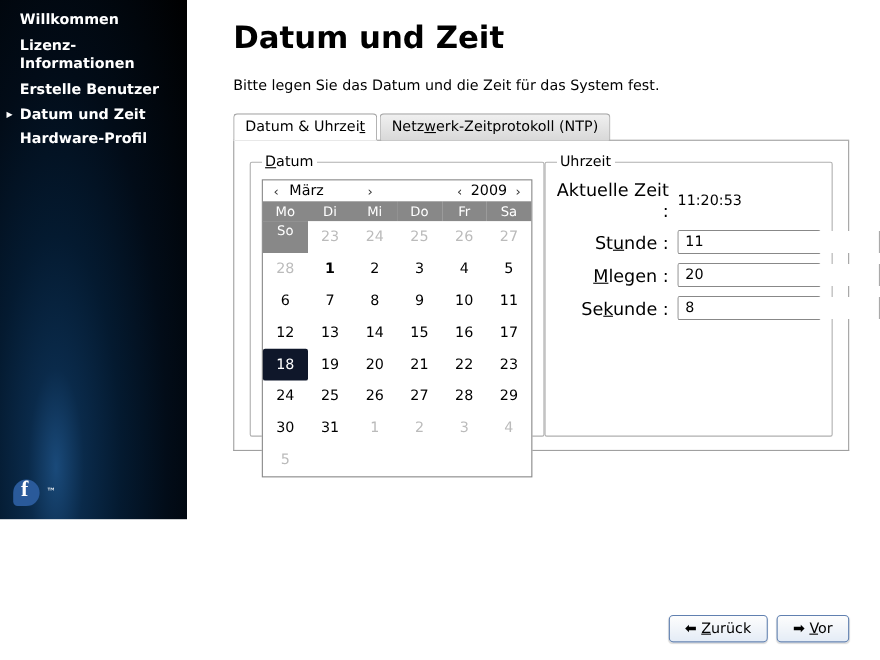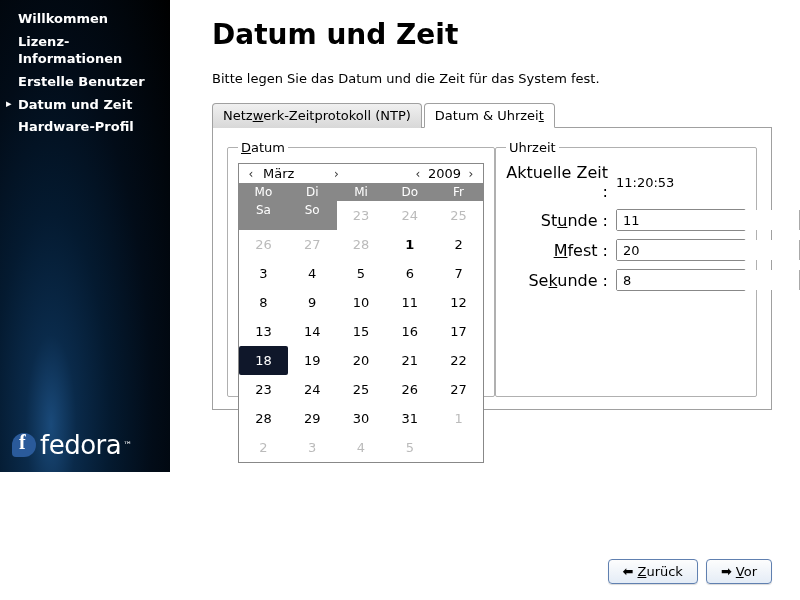--- a/index.html
+++ b/index.html
@@ -123,21 +123,21 @@
   font-size: 13px;
 }
 .cal-nav {
   width: 16px; text-align: center; cursor: default;
   font-size: 12px; color: #333;
 }
 .cal-month { flex: 1; text-align: left; padding-left: 4px; }
 .cal-year { padding: 0 2px; }
 .cal-grid {
   display: grid;
-  grid-template-columns: repeat(5, 1fr);
+  grid-template-columns: repeat(6, 1fr);
   text-align: center;
 }
 .cal-dow {
   background: #888;
   color: #fff;
   font-size: 12px;
   padding: 2px 0;
 }
 .cal-day {
   padding: 7px 0;
@@ -215,32 +215,31 @@
 <div class="sidebar">
   <div id="sidebar-items">
       <div class="sidebar-item">Willkommen</div>
       <div class="sidebar-item">Lizenz-Informationen</div>
       <div class="sidebar-item">Erstelle Benutzer</div>
       <div class="sidebar-item active">Datum und Zeit</div>
       <div class="sidebar-item">Hardware-Profil</div>
     </div>
   <div class="fedora-logo">
     <span class="f-bubble"></span>
-    <span>fedora</span>
       <span class="tm">™</span>
   </div>
 </div>
 
 <div class="main">
   <h1>Datum und Zeit</h1>
   <p class="intro">Bitte legen Sie das Datum und die Zeit für das System fest.</p>
 
   <div class="tabs" id="tabs">
+      <div class="tab active">Datum &amp; Uhrzei<span class="mn">t</span></div>
       <div class="tab">Netz<span class="mn">w</span>erk-Zeitprotokoll (NTP)</div>
-      <div class="tab active">Datum &amp; Uhrzei<span class="mn">t</span></div>
     </div>
 
   <div class="tab-body">
     <fieldset class="group date-group">
       <legend><span class="legend-mn">D</span><span>atum</span></legend>
       <div class="calendar">
         <div class="cal-header">
           <span class="cal-nav">‹</span>
           <span class="cal-month">März</span>
           <span class="cal-nav">›</span>
@@ -310,21 +309,21 @@
         <div class="time-value">11:20:53</div>
       </div>
       <div class="time-row">
         <div class="time-label"><span>St</span><span class="mn">u</span><span>nde :</span></div>
         <div class="spinner">
           <input value="11" style="">
           <div class="spin-btns"></div>
         </div>
       </div>
       <div class="time-row">
-        <div class="time-label"><span></span><span class="mn">M</span><span>fest :</span></div>
+        <div class="time-label"><span></span><span class="mn">M</span><span>legen :</span></div>
         <div class="spinner">
           <input value="20" style="">
           <div class="spin-btns"></div>
         </div>
       </div>
       <div class="time-row">
         <div class="time-label"><span>Se</span><span class="mn">k</span><span>unde :</span></div>
         <div class="spinner">
           <input value="8" style="">
           <div class="spin-btns"></div>

